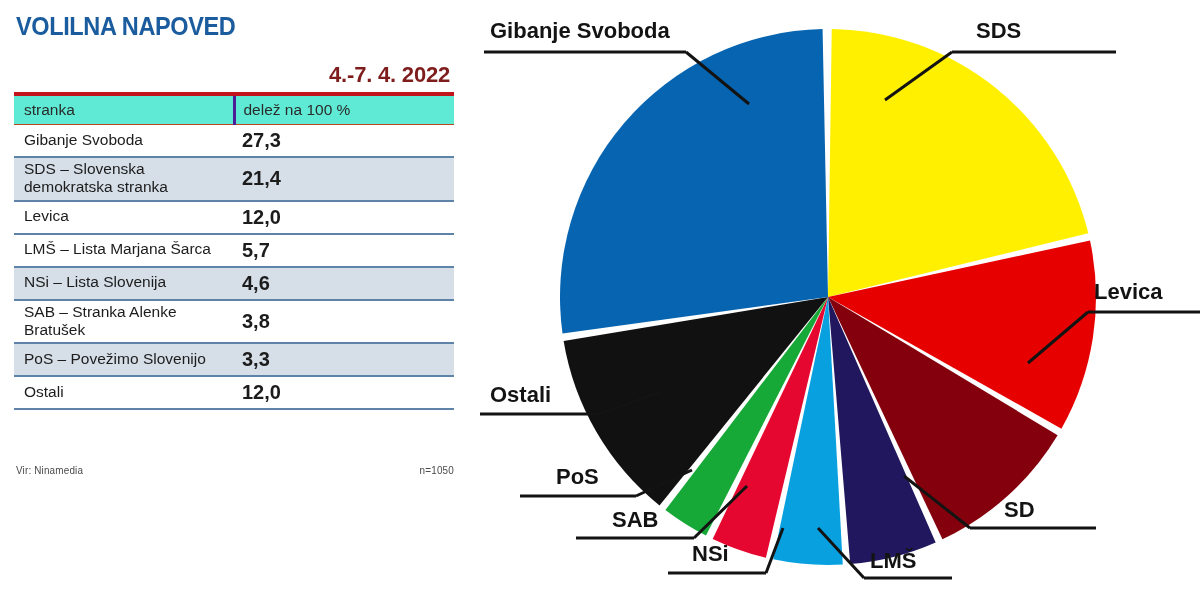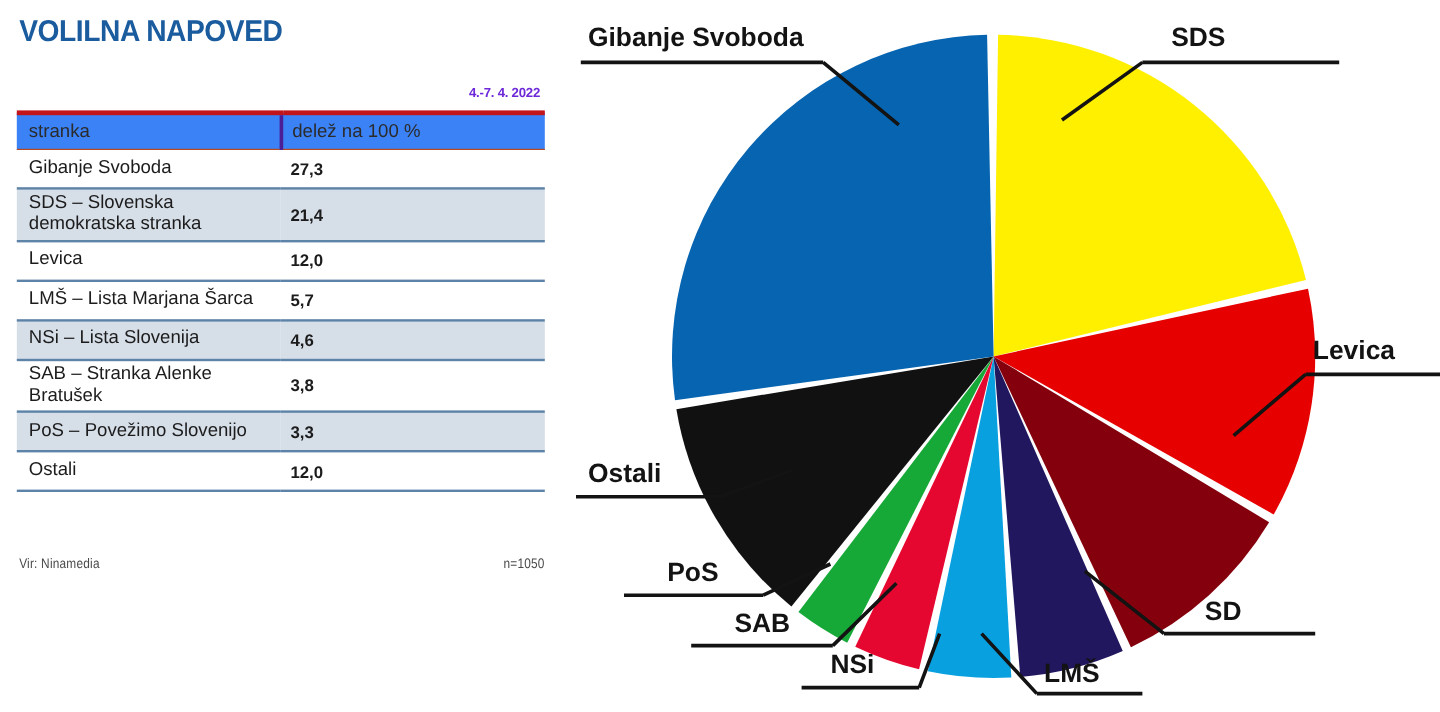--- a/index.html
+++ b/index.html
@@ -39,41 +39,41 @@
     font-size: 25px;
     letter-spacing: -0.4px;
     color: #1A5C9E;
     transform: scaleX(0.94);
     transform-origin: left center;
     white-space: nowrap;
   }
   .date-label {
     position: absolute;
     right: 20px;
-    top: 72px;
-    font-weight: bold;
-    font-size: 11px;
-    color: #6d28d9;
+    top: 62px;
+    font-weight: bold;
+    font-size: 22px;
+    color: #7f1d1d;
     letter-spacing: -0.2px;
   }
 
   table.poll {
     position: absolute;
     left: 14px;
     top: 92px;
     width: 440px;
     border-collapse: collapse;
     table-layout: fixed;
   }
   table.poll th, table.poll td {
     padding: 0;
     margin: 0;
   }
   .hdr-row th {
-    background: #3b82f6;
+    background: #5eead4;
     border-top: 4px solid #C1151B;
     border-bottom: 1px solid #B8481F;
     height: 28px;
     font-weight: normal;
     font-size: 15.5px;
     color: #2b2b2b;
     vertical-align: middle;
   }
   .hdr-party {
     text-align: left;
@@ -96,21 +96,21 @@
   }
   tr.data-row td.party {
     text-align: left;
     padding: 2px 6px 3px 10px !important;
     line-height: 1.18;
   }
   tr.data-row td.value {
     text-align: left;
     padding-left: 8px !important;
     font-weight: bold;
-    font-size: 14px;
+    font-size: 20px;
     width: 132px;
   }
   .footnote {
     position: absolute;
     left: 16px;
     top: 464px;
     width: 438px;
     font-size: 11.5px;
     color: #4a4a4a;
     font-family: "Liberation Sans", sans-serif;

